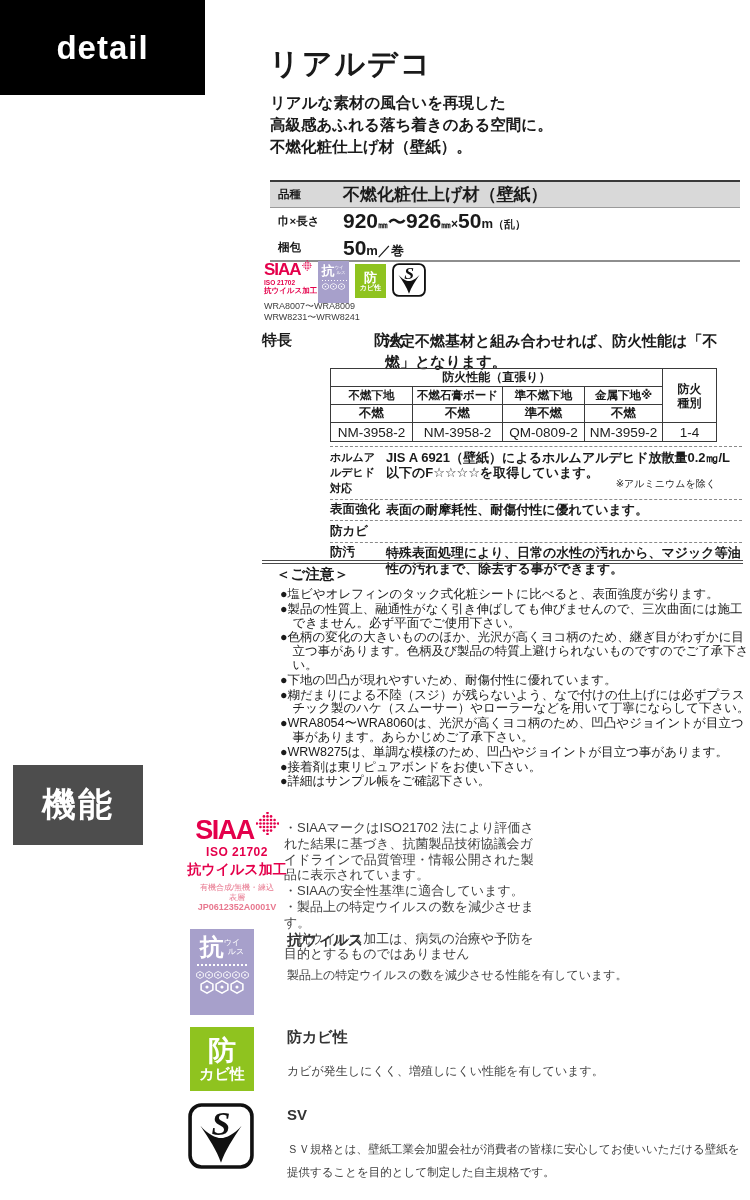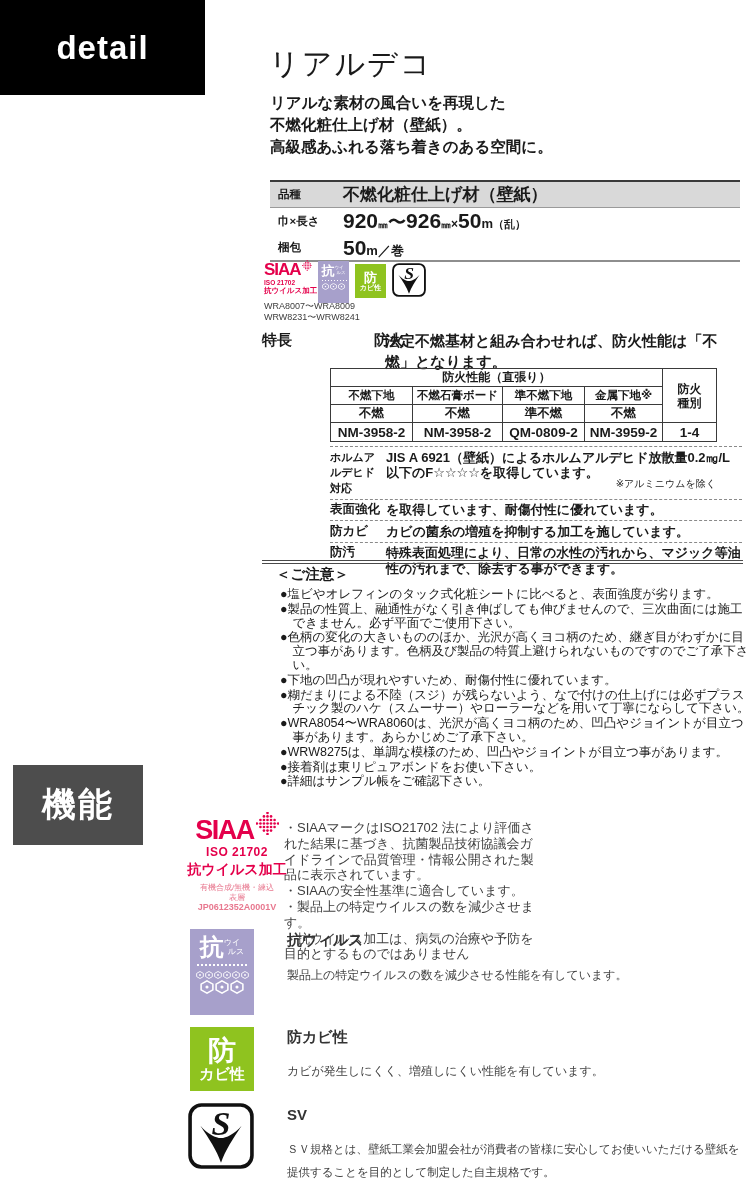--- a/index.html
+++ b/index.html
@@ -5,21 +5,21 @@
   html,body{margin:0;padding:0;background:#fff;}
   body{font-family:"Liberation Sans","DejaVu Sans",sans-serif;color:#1a1a1a;}
   #canvas{position:relative;width:750px;height:1200px;background:#fff;overflow:hidden;}
 
   
   .detail-box{position:absolute;left:0;top:0;width:205px;height:95px;background:#000;
     display:flex;align-items:center;justify-content:center;}
   .detail-box span{color:#fff;font-size:33px;font-weight:600;letter-spacing:1px;}
 
   
-  .title{position:absolute;left:269px;top:44px;font-size:30px;font-weight:400;letter-spacing:2px;}
+  .title{position:absolute;left:269px;top:44px;font-size:30px;font-weight:700;letter-spacing:2px;}
   .desc{position:absolute;left:270px;top:92px;font-size:15.5px;font-weight:bold;line-height:22px;}
 
   
   .spec{position:absolute;left:270px;top:180px;width:470px;
     border-top:2px solid #3a3a3a;border-bottom:2px solid #8e8e8e;}
   .spec-row{display:flex;align-items:center;}
   .spec-row.head{background:#d9d9d9;height:25px;border-bottom:1px solid #9a9a9a;}
   .spec-row.r2{height:27px;}
   .spec-row.r3{height:25px;}
   .spec-label{width:65px;padding-left:8px;font-size:11.5px;font-weight:bold;flex-shrink:0;}
@@ -63,21 +63,21 @@
   
   .feat-label{position:absolute;left:262px;top:331px;font-size:15px;font-weight:bold;}
   .fire-label{position:absolute;left:330px;top:331px;font-size:15px;font-weight:bold;padding-left:44px;}
   .fire-text{position:absolute;left:385px;top:330px;width:360px;font-size:15px;font-weight:bold;line-height:21px;}
 
   .fire-table{position:absolute;left:330px;top:368px;border-collapse:collapse;}
   .fire-table td{border:1px solid #3a3a3a;text-align:center;padding:0;}
   .ft-head{font-size:12px;font-weight:bold;height:17px;}
   .ft-sub td{font-size:11.5px;font-weight:bold;height:17px;}
   .ft-perf td{font-size:12.5px;font-weight:bold;height:16px;}
-  .ft-code td{font-size:13.5px;font-weight:bold;height:18px;}
+  .ft-code td{font-size:13.5px;font-weight:normal;height:18px;}
   .ft-kind{font-size:12px;font-weight:bold;}
   .ft-kind div{width:28px;margin:0 auto;line-height:14px;}
   .ft-kindval{font-size:13.5px !important;}
   .fire-note{position:absolute;left:330px;top:437px;width:386px;text-align:right;font-size:10px;color:#222;margin-top:40px;}
 
   .feat-rows{position:absolute;left:330px;top:446px;width:412px;}
   .f-row{display:flex;padding:2.5px 0;border-bottom:1px dashed #8a8a8a;}
   .f-row:first-child{border-top:1px dashed #8a8a8a;}
   .f-row:last-child{border-bottom:none;}
   .f-label{width:56px;font-size:12.5px;font-weight:bold;line-height:15.5px;flex-shrink:0;}
@@ -175,22 +175,22 @@
 <div id="canvas">
 
   <div class="detail-box">
     <span>detail</span>
   </div>
 
   <h1 class="title" style="margin:0">リアルデコ</h1>
 
   <div class="desc">
     <div>リアルな素材の風合いを再現した</div>
+    <div>高級感あふれる落ち着きのある空間に。</div>
     <div>不燃化粧仕上げ材（壁紙）。</div>
-    <div>高級感あふれる落ち着きのある空間に。</div>
   </div>
 
   <div class="spec">
     <div class="spec-row head">
       <span class="spec-label">品種</span>
       <span class="spec-kind">不燃化粧仕上げ材（壁紙）</span>
     </div>
     <div class="spec-row r2">
       <span class="spec-label">巾×長さ</span>
       <span>
@@ -292,25 +292,24 @@
     </table>
   <div class="fire-note">※アルミニウムを除く</div>
 
   <div class="feat-rows">
     <div class="f-row">
       <span class="f-label sm-label">ホルムアルデヒド対応</span>
       <span class="f-text">JIS A 6921（壁紙）によるホルムアルデヒド放散量0.2㎎/L以下のF☆☆☆☆を取得しています。</span>
     </div>
     <div class="f-row">
       <span class="f-label">表面強化</span>
-      <span class="f-text">を取得しています、耐傷付性に優れています。</span>
+      <span class="f-text">表面の耐摩耗性、耐傷付性に優れています。</span>
     </div>
     <div class="f-row">
       <span class="f-label">防カビ</span>
-      <span class="f-text">カビの菌糸の増殖を抑制する加工を施しています。</span>
     </div>
     <div class="f-row">
       <span class="f-label">防汚</span>
       <span class="f-text">特殊表面処理により、日常の水性の汚れから、マジック等油性の汚れまで、除去する事ができます。</span>
     </div>
   </div>
   <div class="feat-end"></div>
 
   <div class="notes">
     <div class="notes-heading">＜ご注意＞</div>

